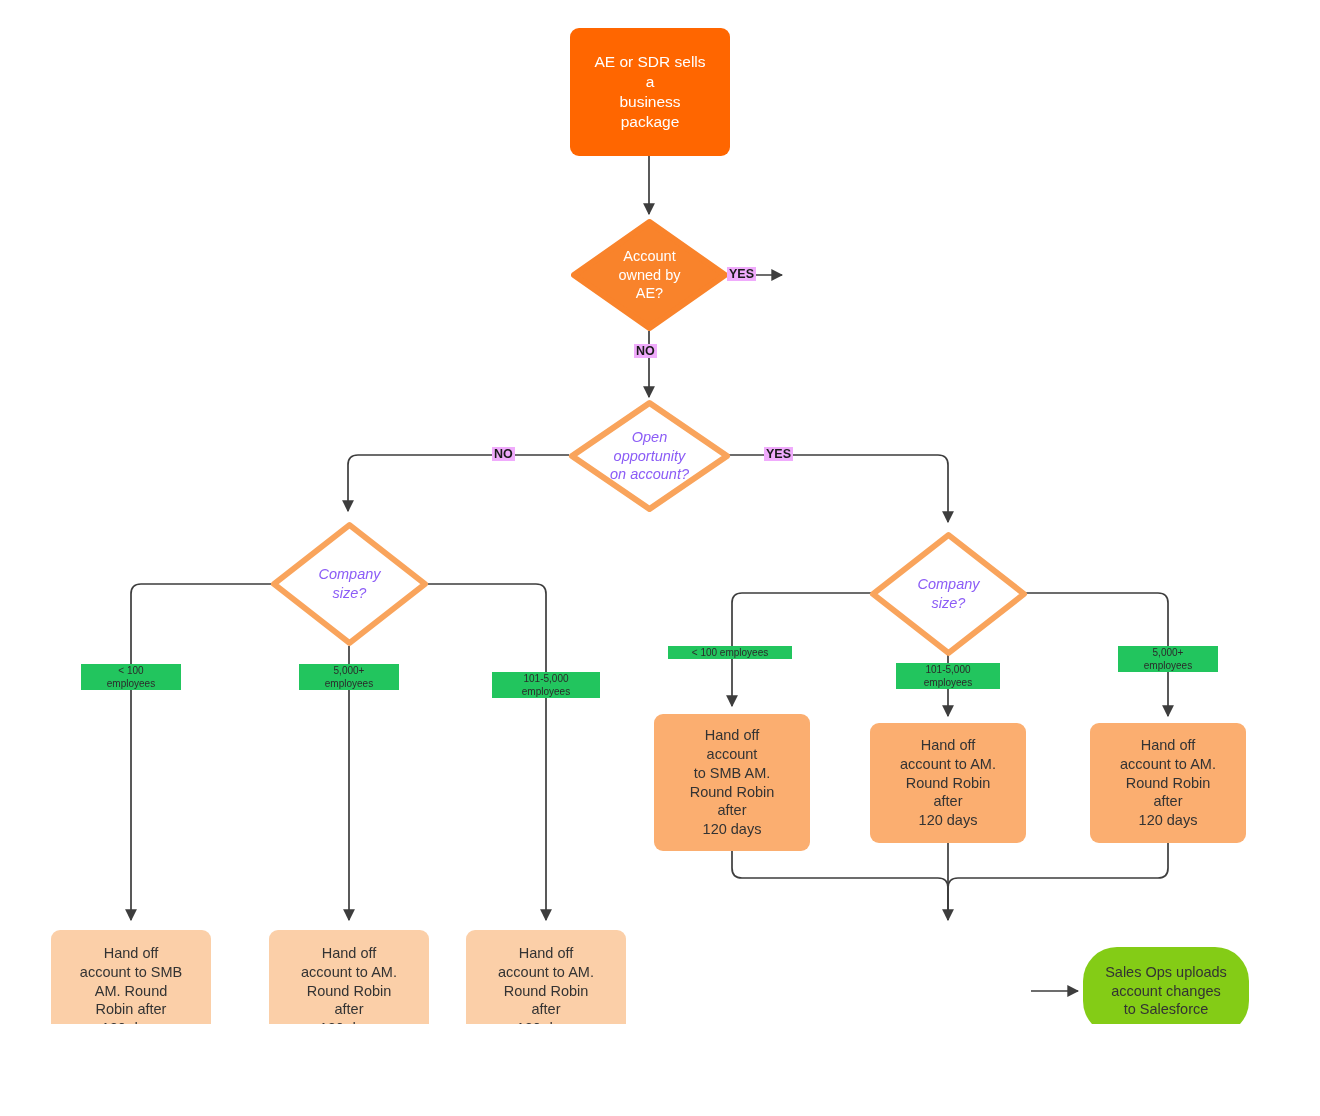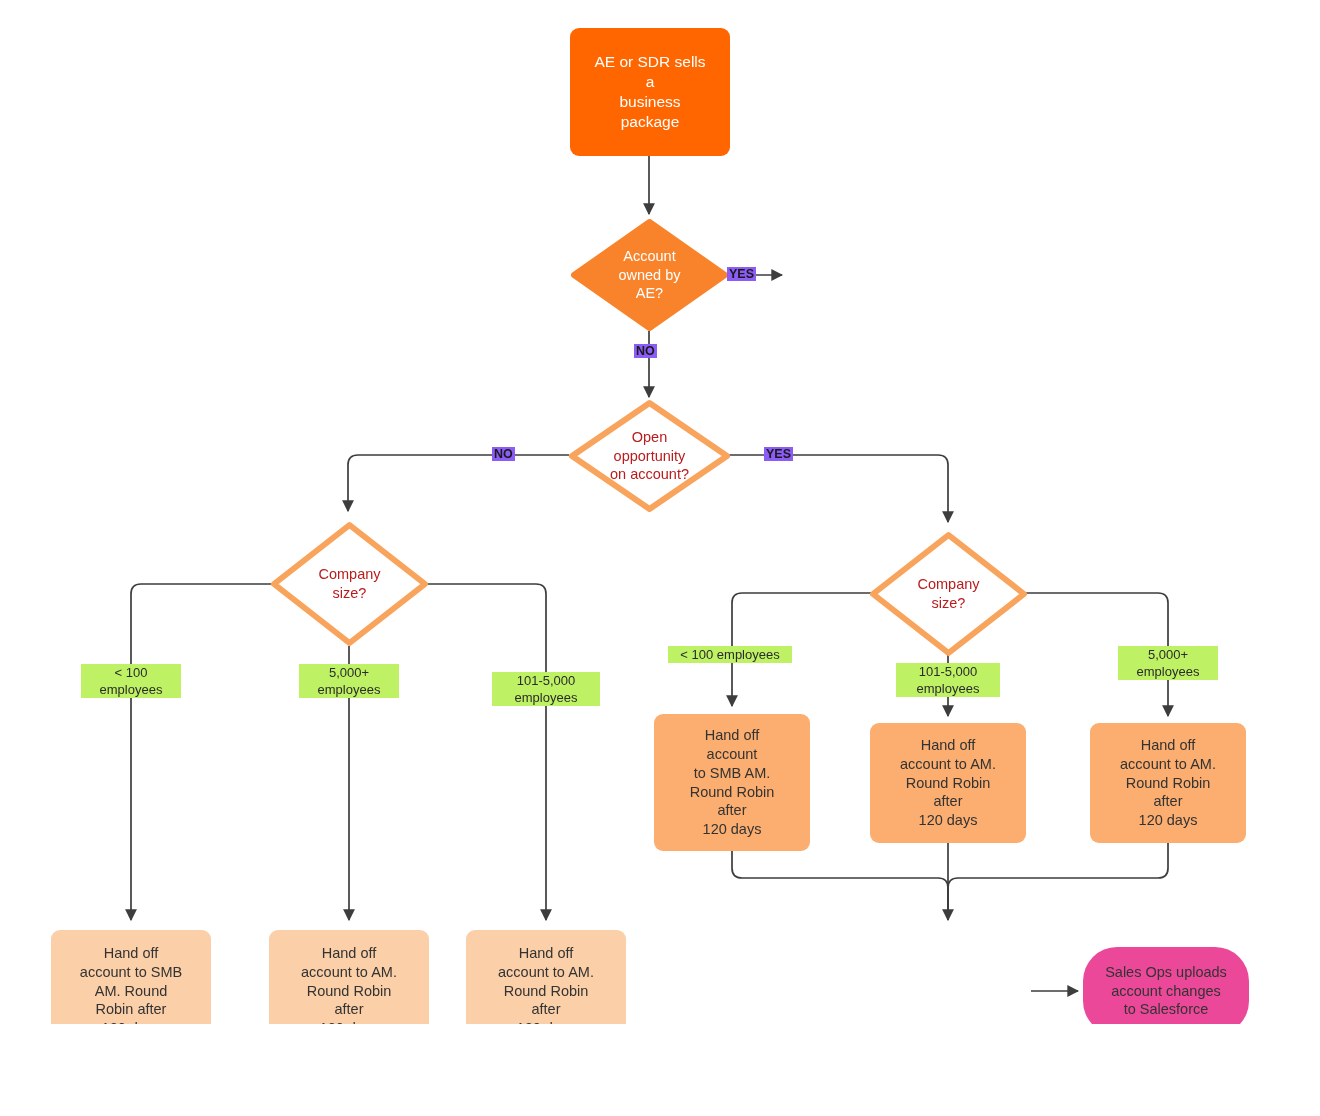--- a/index.html
+++ b/index.html
@@ -42,21 +42,21 @@
     border-radius: 9px;
     font-size: 15.5px;
   }
   .skin-pill-solid {
     background: #F9903C;
     color: #ffffff;
     border-radius: 34px;
     font-size: 14.5px;
   }
   .skin-pill-pale {
-    background: #ec4899;
+    background: #84cc16;
     color: #333333;
     border-radius: 34px;
     font-size: 14.5px;
   }
   .skin-box-mid {
     background: #FBAE70;
     color: #333333;
     border-radius: 9px;
     font-size: 14.5px;
   }
@@ -81,42 +81,42 @@
     align-items: center;
     justify-content: center;
     text-align: center;
     white-space: pre-line;
     line-height: 1.30;
     font-size: 14.5px;
     z-index: 2;
     pointer-events: none;
   }
   .diamond.filled .dlabel { color: #ffffff; }
-  .diamond.outlined .dlabel { color: #b91c1c; }
+  .diamond.outlined .dlabel { color: #8b5cf6; font-style: italic; }
   .diamond svg { position: absolute; left: 0; top: 0; }
 
   
   .edge-label {
     position: absolute;
     font-size: 12.5px;
     font-weight: bold;
     color: #1a1a1a;
-    background: #8b5cf6;
+    background: #f0abfc;
     padding: 0 2px;
     white-space: nowrap;
     z-index: 4;
   }
   .branch-label {
     position: absolute;
-    font-size: 13px;
+    font-size: 10px;
     color: #2b2b2b;
     text-align: center;
     white-space: pre-line;
     line-height: 1.32;
-    background: #bef264;
+    background: #22c55e;
     z-index: 4;
   }
 </style>
 </head>
 <body>
 
 <div id="canvas">
 
   <svg id="edges" viewBox="0 0 1320 1116" xmlns="http://www.w3.org/2000/svg">
     <defs>

